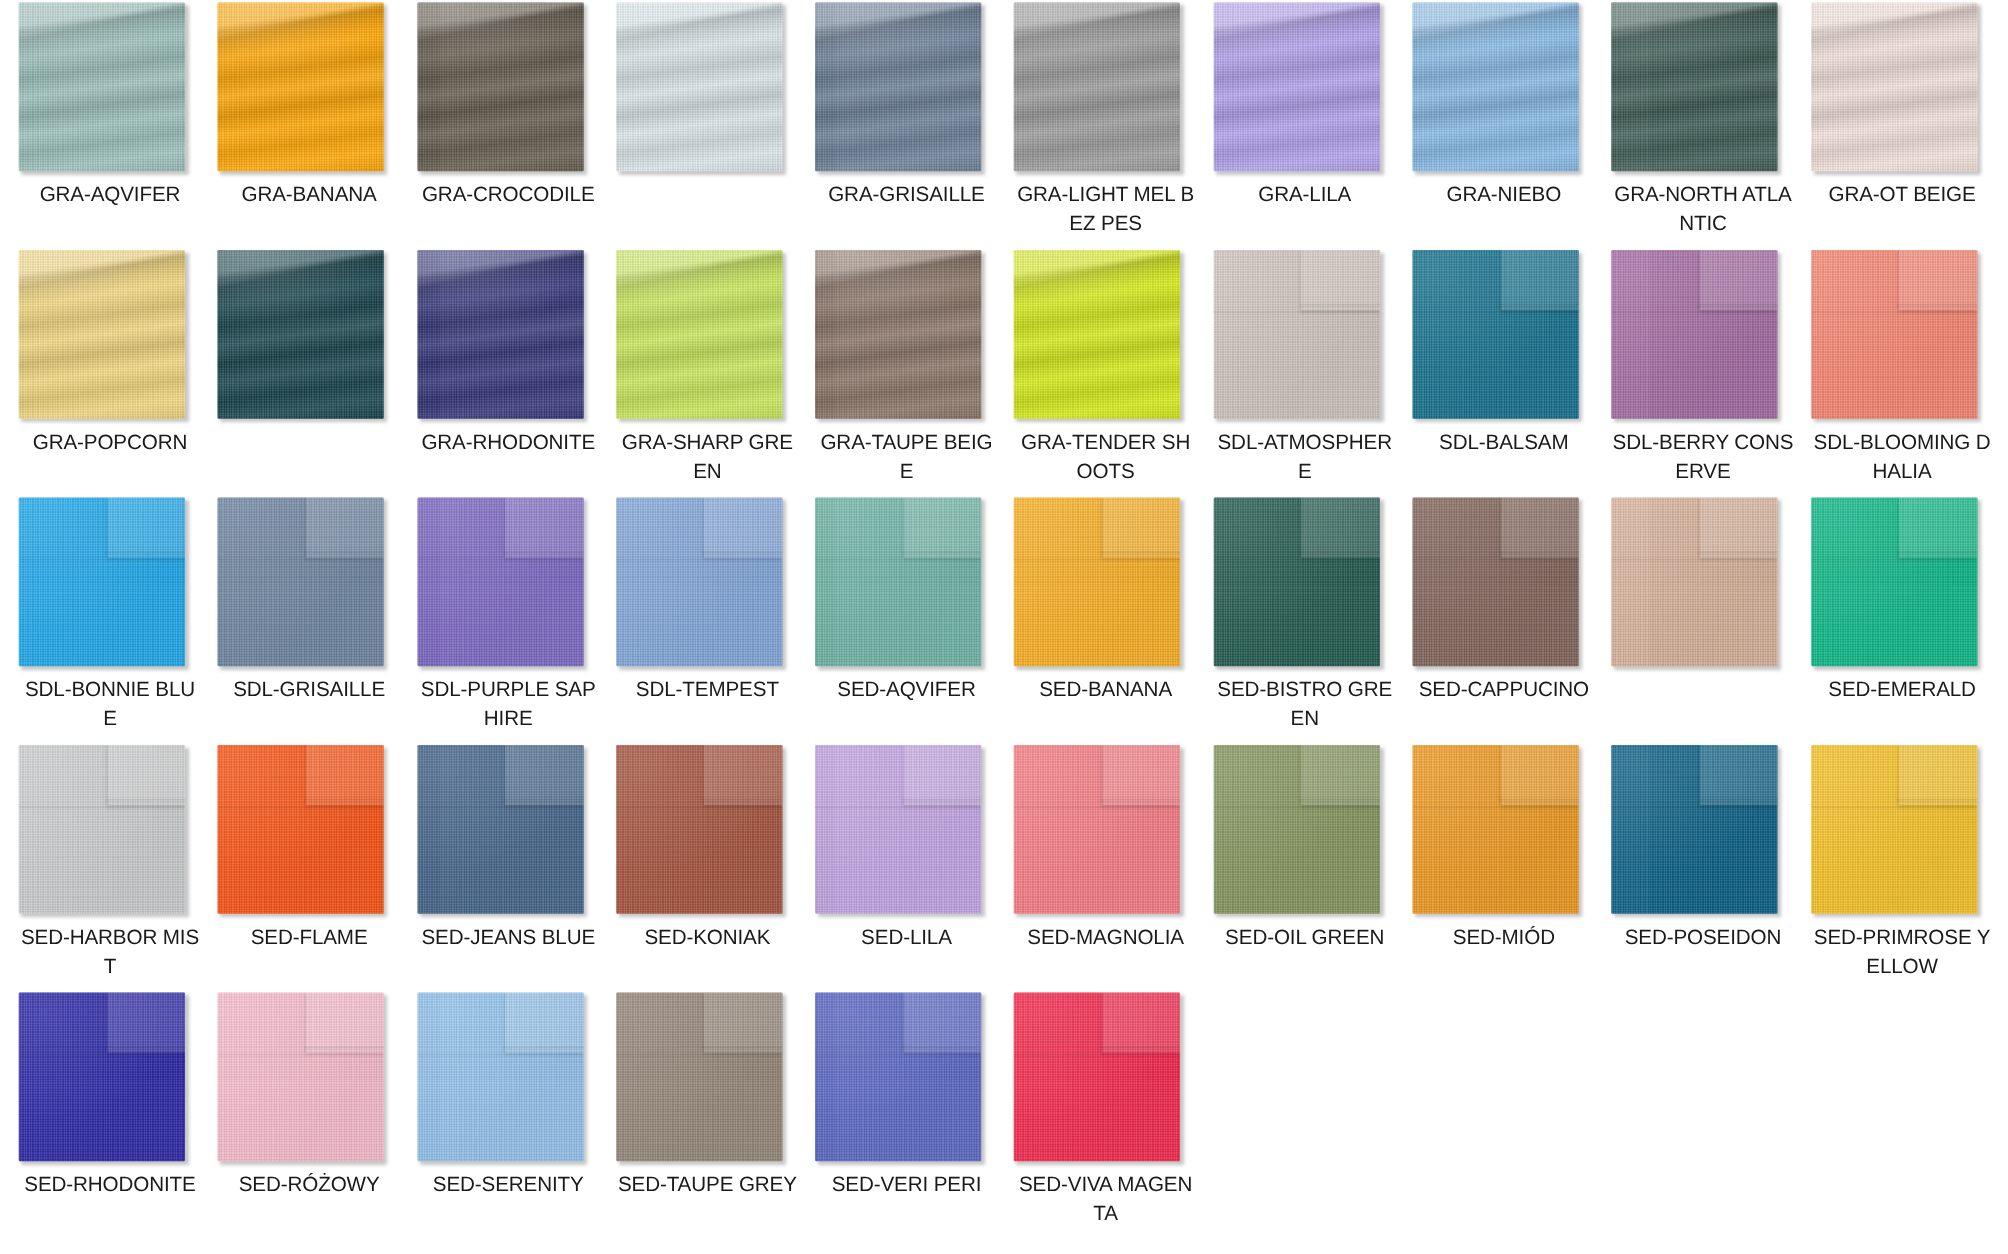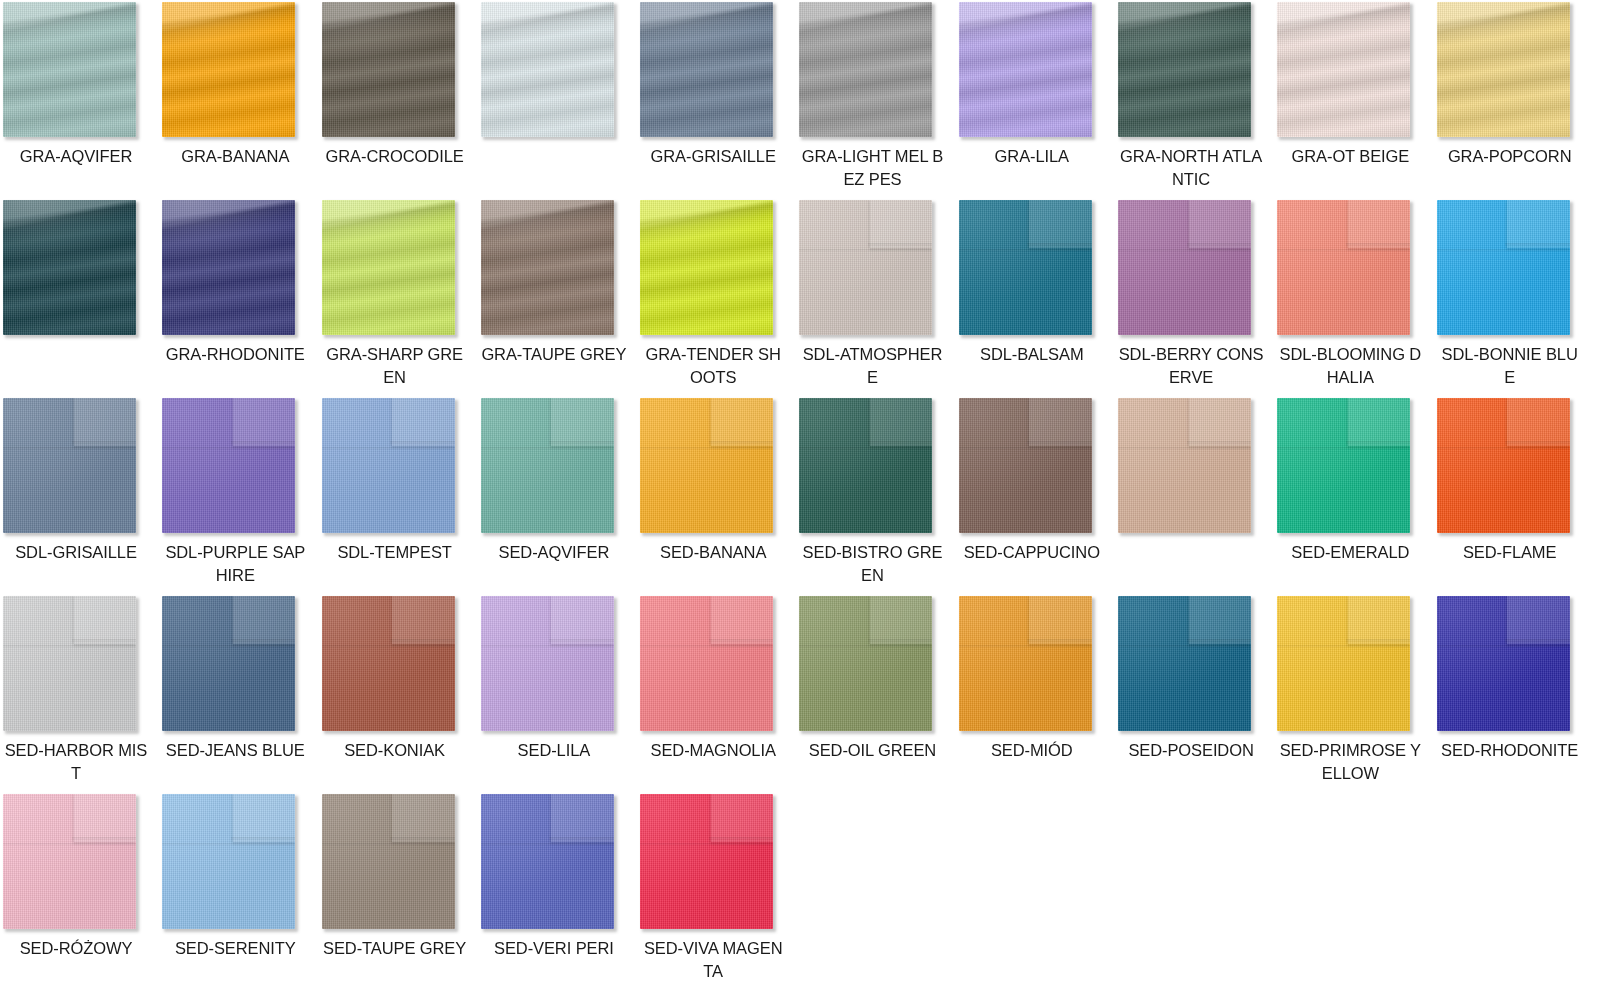--- a/index.html
+++ b/index.html
@@ -13,20 +13,21 @@
     font-family: "Liberation Sans", sans-serif;
     overflow: hidden;
   }
 
   #swatch-grid {
     display: grid;
     grid-template-columns: repeat(10, 159.3px);
     grid-auto-rows: 198px;
     padding: 2px 0 0 3px;
     box-sizing: border-box;
+    margin-left: 12px;
   }
 
   .swatch-cell {
     width: 159.3px;
     height: 198px;
     position: relative;
     box-sizing: border-box;
   }
 
   .swatch-chip {
@@ -183,20 +184,28 @@
     </div>
     <div class="swatch-cell">
       <div class="swatch-chip" style="background: rgb(180, 162, 238);">
         <div class="gra-folds"></div>
         <div class="gra-sheen"></div>
         <div class="weave"></div>
       </div>
       <div class="swatch-label">GRA-LILA</div>
     </div>
     <div class="swatch-cell">
+      <div class="swatch-chip" style="background: rgb(132, 184, 228);">
+        <div class="gra-folds"></div>
+        <div class="gra-sheen"></div>
+        <div class="weave"></div>
+      </div>
+      <div class="swatch-label">GRA-NIEBO</div>
+    </div>
+    <div class="swatch-cell">
       <div class="swatch-chip" style="background: rgb(63, 93, 86);">
         <div class="gra-folds"></div>
         <div class="gra-sheen"></div>
         <div class="weave"></div>
       </div>
       <div class="swatch-label">GRA-NORTH ATLANTIC</div>
     </div>
     <div class="swatch-cell">
       <div class="swatch-chip" style="background: rgb(245, 226, 220);">
         <div class="gra-folds"></div>
@@ -235,21 +244,21 @@
         <div class="weave"></div>
       </div>
       <div class="swatch-label">GRA-SHARP GREEN</div>
     </div>
     <div class="swatch-cell">
       <div class="swatch-chip" style="background: rgb(138, 116, 102);">
         <div class="gra-folds"></div>
         <div class="gra-sheen"></div>
         <div class="weave"></div>
       </div>
-      <div class="swatch-label">GRA-TAUPE GREY</div>
+      <div class="swatch-label">GRA-TAUPE BEIGE</div>
     </div>
     <div class="swatch-cell">
       <div class="swatch-chip" style="background: rgb(216, 238, 28);">
         <div class="gra-folds"></div>
         <div class="gra-sheen"></div>
         <div class="weave"></div>
       </div>
       <div class="swatch-label">GRA-TENDER SHOOTS</div>
     </div>
     <div class="swatch-cell">
@@ -371,38 +380,38 @@
     <div class="swatch-cell">
       <div class="swatch-chip" style="background: rgb(16, 187, 138);">
         <div class="sed-shade"></div>
         <div class="flap-edge"></div>
         <div class="flap"></div>
         <div class="weave"></div>
       </div>
       <div class="swatch-label">SED-EMERALD</div>
     </div>
     <div class="swatch-cell">
+      <div class="swatch-chip" style="background: rgb(210, 211, 212);">
+        <div class="sed-shade"></div>
+        <div class="flap-edge"></div>
+        <div class="flap"></div>
+        <div class="weave"></div>
+      </div>
+      <div class="swatch-label">SED-HARBOR MIST</div>
+    </div>
+    <div class="swatch-cell">
       <div class="swatch-chip" style="background: rgb(251, 84, 20);">
         <div class="sed-shade"></div>
         <div class="flap-edge"></div>
         <div class="flap"></div>
         <div class="weave"></div>
       </div>
       <div class="swatch-label">SED-FLAME</div>
     </div>
     <div class="swatch-cell">
-      <div class="swatch-chip" style="background: rgb(210, 211, 212);">
-        <div class="sed-shade"></div>
-        <div class="flap-edge"></div>
-        <div class="flap"></div>
-        <div class="weave"></div>
-      </div>
-      <div class="swatch-label">SED-HARBOR MIST</div>
-    </div>
-    <div class="swatch-cell">
       <div class="swatch-chip" style="background: rgb(70, 103, 140);">
         <div class="sed-shade"></div>
         <div class="flap-edge"></div>
         <div class="flap"></div>
         <div class="weave"></div>
       </div>
       <div class="swatch-label">SED-JEANS BLUE</div>
     </div>
     <div class="swatch-cell">
       <div class="swatch-chip" style="background: rgb(171, 88, 67);">

